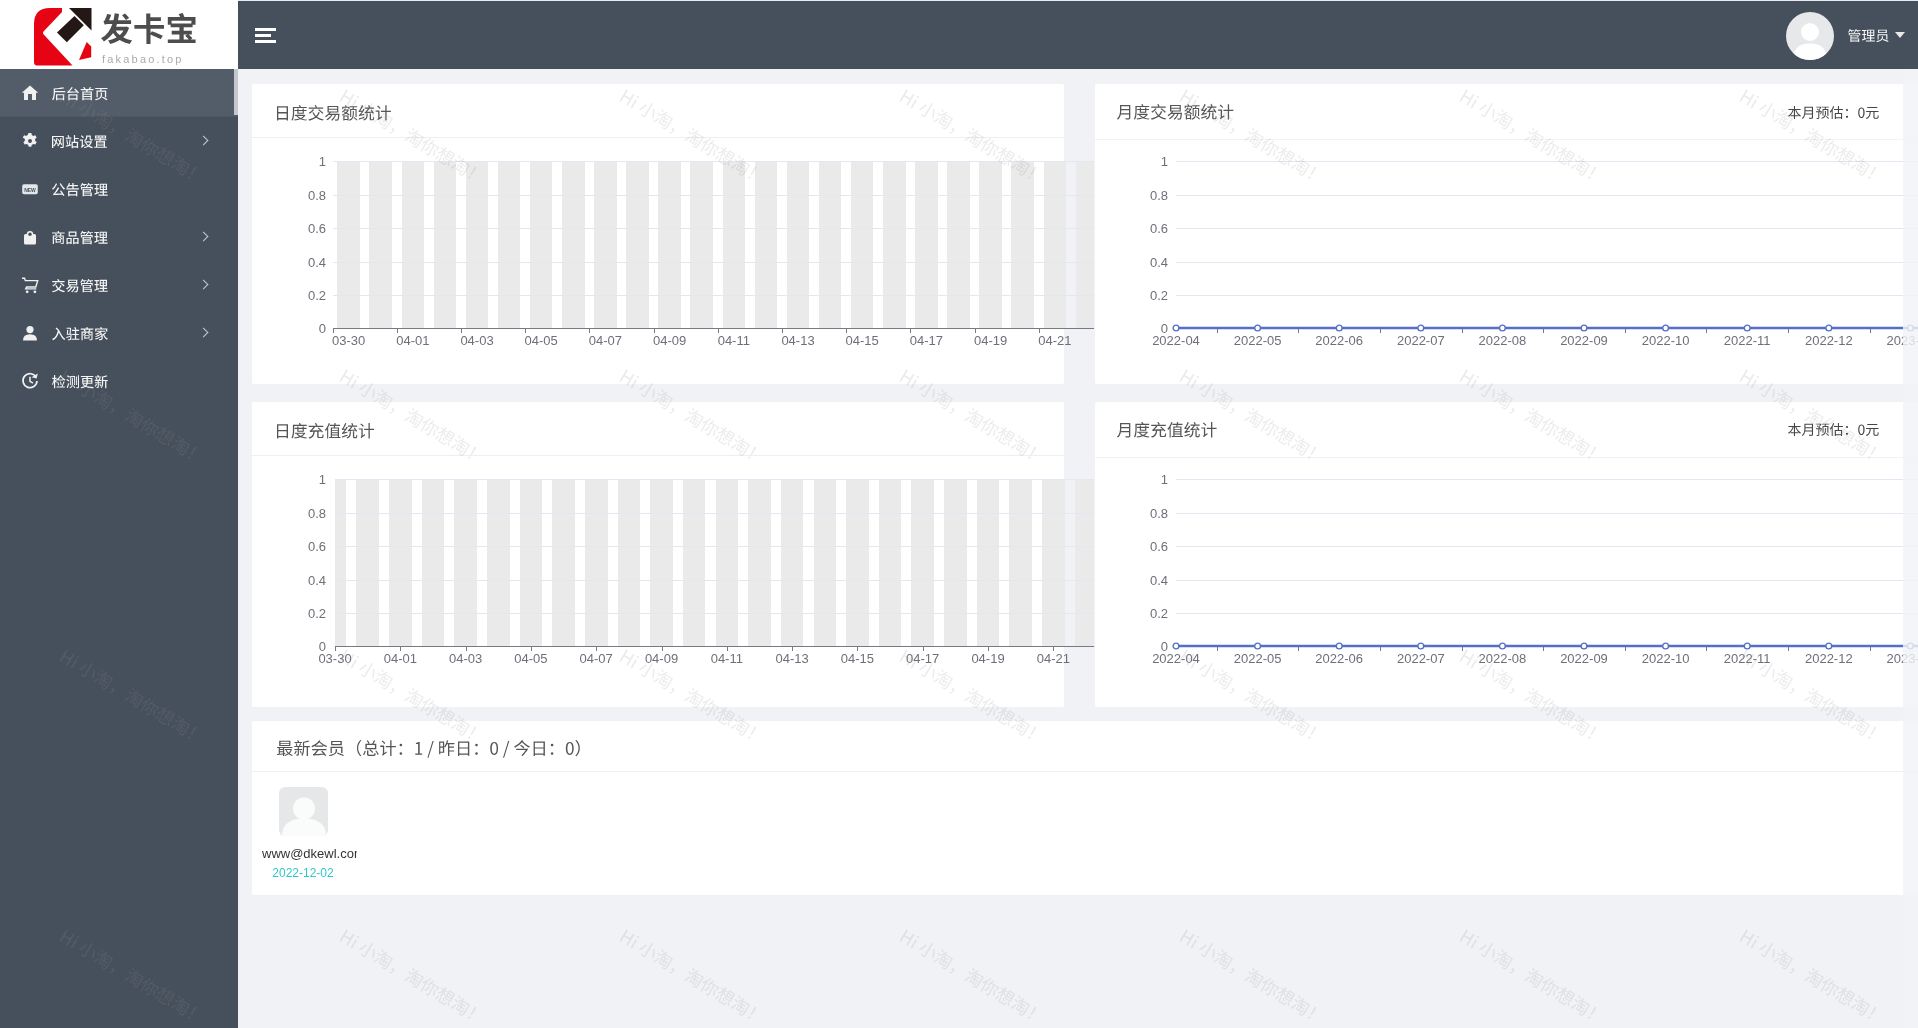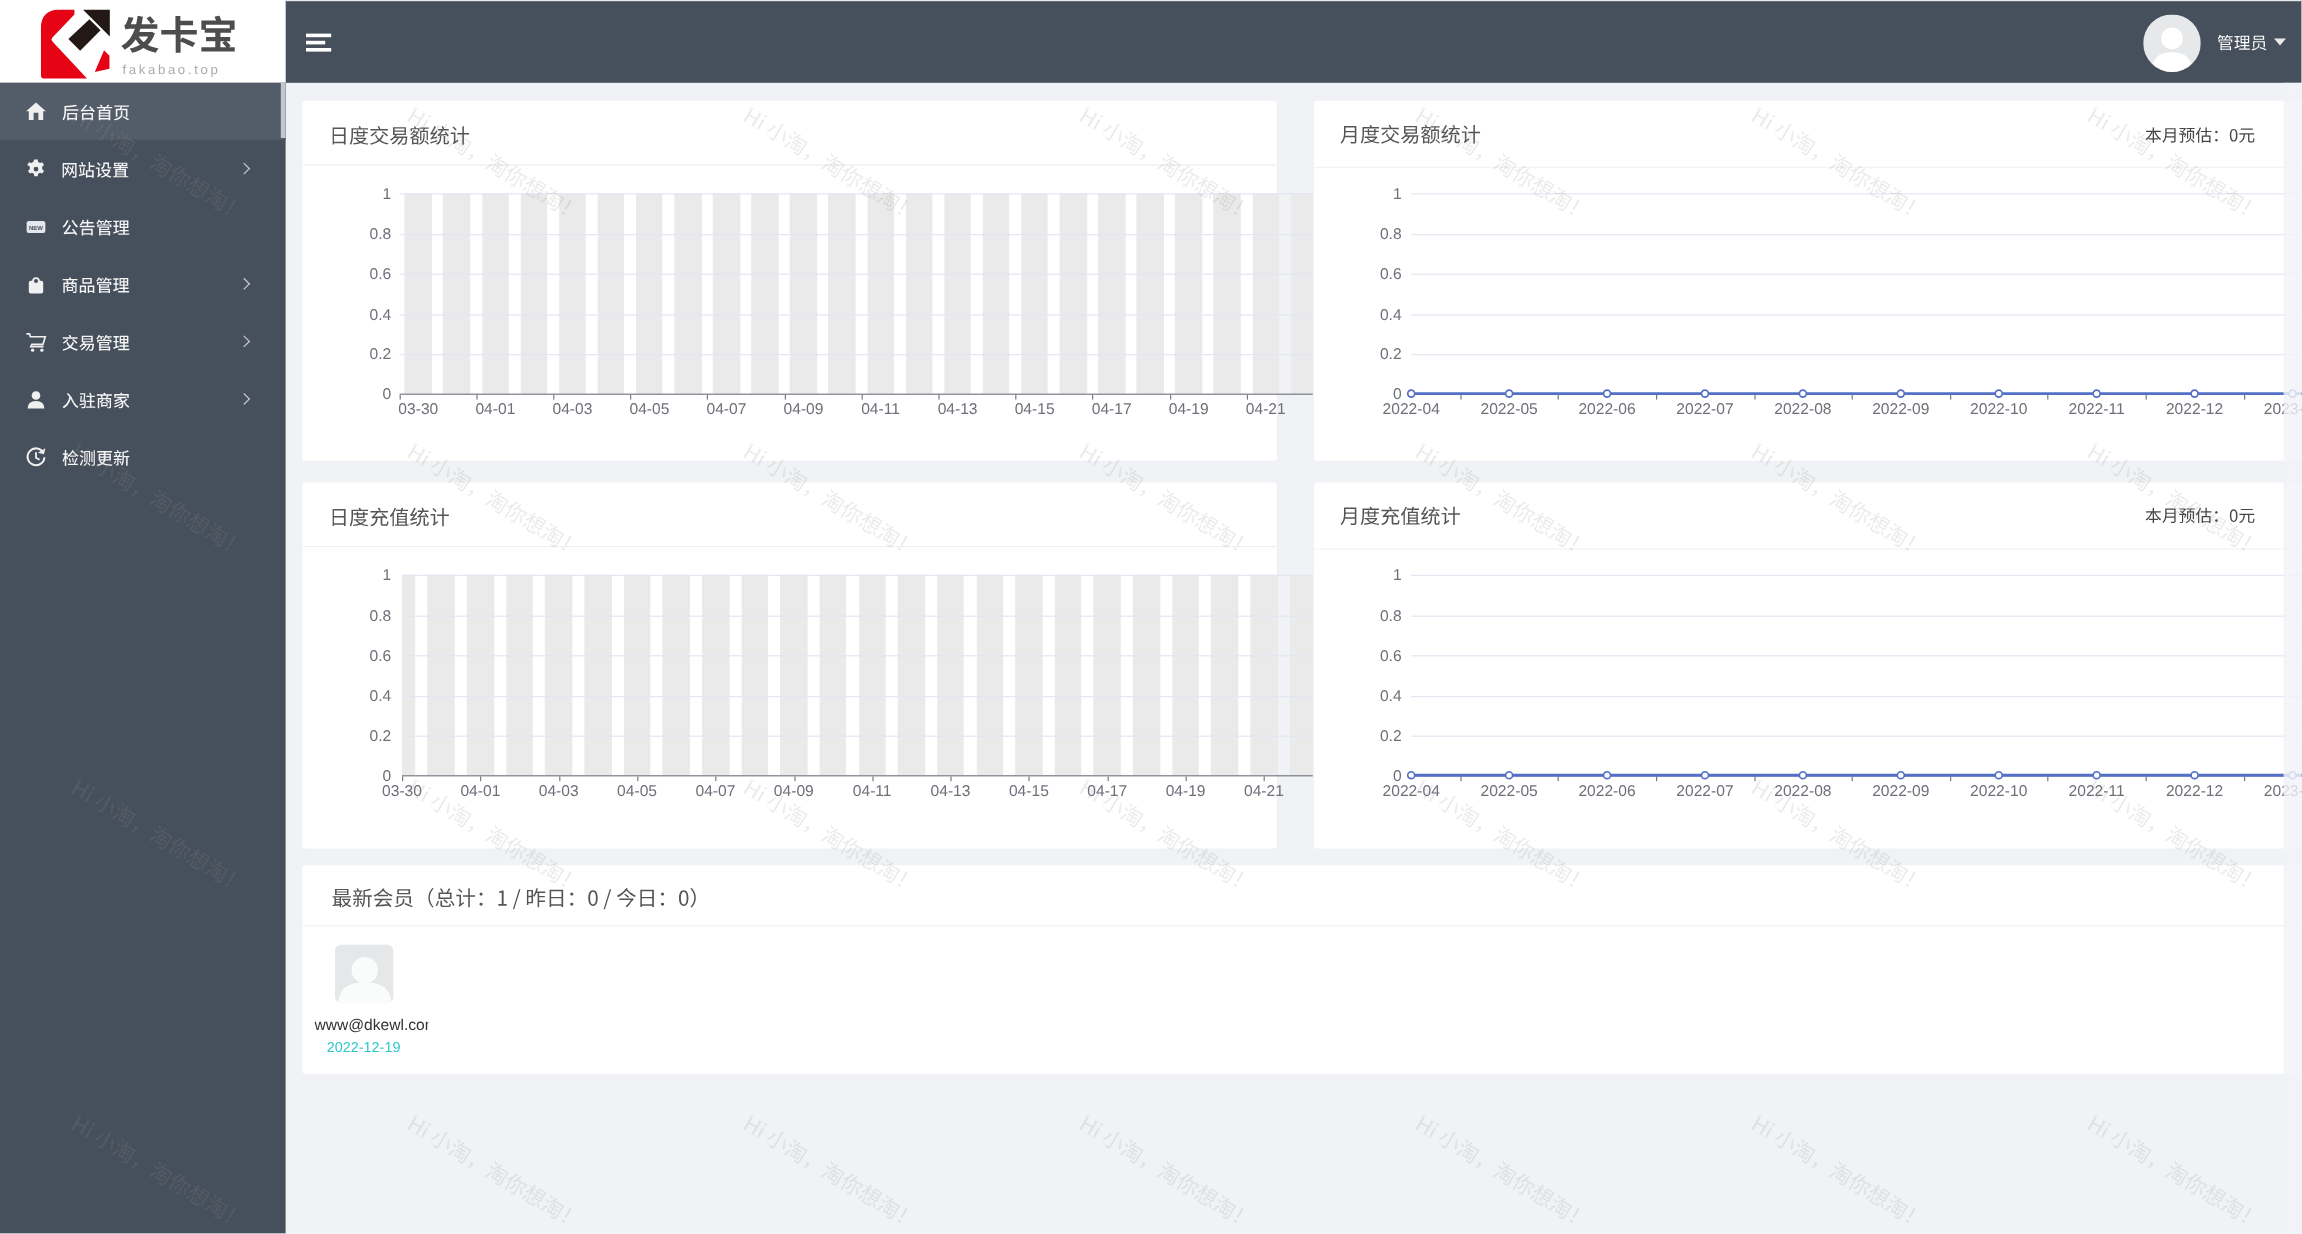--- a/index.html
+++ b/index.html
@@ -350,21 +350,21 @@
         <rect width="49" height="49" rx="6"></rect>
       </clipPath>
     </defs>
 <rect width="49" height="49" rx="6" fill="#e6e7e9"></rect>
 <g fill="#fafbfb" clip-path="url(#mav)">
       <circle cx="25" cy="21.5" r="11"></circle>
       <path d="M3,49 Q3,31.5 25,31.5 Q47,31.5 47,49 Z"></path>
     </g>
 </svg>
 <div class="abs" style="left:262px;top:846px;width:95px;height:15px;overflow:hidden;font-size:13px;color:#333;text-align:left;white-space:nowrap">www@dkewl.com</div>
-<div class="abs" style="left:257px;top:866px;width:92px;font-size:12px;color:#2fc7c9;text-align:center">2022-12-19</div>
+<div class="abs" style="left:257px;top:866px;width:92px;font-size:12px;color:#2fc7c9;text-align:center">2022-12-02</div>
 <svg class="abs" style="left:0;top:0;z-index:40;pointer-events:none" width="1918" height="1028" viewBox="0 0 1918 1028">
 <defs>
       <path id="wmk" d="M1.8 0.0V-13.2H3.5V-7.7H9.6V-13.2H11.3V0.0H9.6V-6.2H3.5V0.0Z M14.8 0.0V-9.8H16.4V0.0ZM15.6 -11.8Q15.1 -11.8 14.8 -12.1Q14.5 -12.4 14.5 -12.9Q14.5 -13.4 14.8 -13.7Q15.1 -13.9 15.6 -13.9Q16.1 -13.9 16.4 -13.7Q16.7 -13.4 16.7 -12.9Q16.7 -12.4 16.4 -12.1Q16.1 -11.8 15.6 -11.8Z M30.4 -14.9H31.9V-0.4Q31.9 0.3 31.7 0.7Q31.5 1 31 1.2Q30.5 1.4 29.6 1.4Q28.8 1.5 27.5 1.4Q27.5 1.3 27.4 1.0Q27.3 0.7 27.2 0.5Q27.1 0.2 26.9 0.0Q27.6 0.1 28.2 0.1Q28.8 0.1 29.3 0.1Q29.7 0.1 29.9 0.1Q30.2 0 30.3 -0.1Q30.4 -0.2 30.4 -0.4ZM34.8 -10.3 36.1 -10.8Q36.9 -9.5 37.6 -8.1Q38.3 -6.6 38.9 -5.2Q39.4 -3.9 39.6 -2.8L38.2 -2.2Q38 -3.3 37.5 -4.6Q37 -6 36.3 -7.5Q35.5 -9 34.8 -10.3ZM25.7 -10.6 27.2 -10.4Q26.9 -9.1 26.5 -7.6Q26 -6.2 25.4 -4.8Q24.8 -3.5 23.9 -2.5Q23.8 -2.6 23.6 -2.7Q23.3 -2.9 23.1 -3.0Q22.9 -3.1 22.7 -3.2Q23.5 -4.2 24.1 -5.4Q24.7 -6.7 25.1 -8.1Q25.5 -9.4 25.7 -10.6Z M47.7 -15.1 49 -14.8Q48.5 -13.6 47.9 -12.4Q47.3 -11.3 46.6 -10.3Q45.9 -9.3 45.2 -8.5Q45 -8.6 44.8 -8.7Q44.6 -8.9 44.4 -9.0Q44.2 -9.2 44 -9.3Q45.2 -10.3 46.1 -11.9Q47.1 -13.5 47.7 -15.1ZM48.2 -10.9 49.4 -10.6Q48.9 -9.5 48.3 -8.5Q47.7 -7.4 47 -6.7Q46.8 -6.8 46.5 -7.0Q46.2 -7.1 46 -7.2Q46.6 -7.9 47.2 -8.9Q47.8 -9.9 48.2 -10.9ZM47.3 -12.4H56.0V-11.2H46.9ZM55.4 -12.4H56.7Q56.7 -12.4 56.7 -12.3Q56.7 -12.2 56.7 -12.0Q56.7 -11.8 56.7 -11.7Q56.7 -8.5 56.6 -6.2Q56.6 -4 56.5 -2.6Q56.4 -1.2 56.2 -0.4Q56.1 0.3 55.9 0.6Q55.6 1 55.3 1.2Q54.9 1.3 54.5 1.4Q54 1.4 53.3 1.4Q52.5 1.4 51.7 1.4Q51.7 1.1 51.6 0.7Q51.5 0.4 51.3 0.1Q52.2 0.2 52.9 0.2Q53.6 0.2 54 0.2Q54.2 0.2 54.4 0.2Q54.5 0.1 54.7 -0.1Q54.9 -0.3 55 -1.0Q55.1 -1.8 55.2 -3.2Q55.3 -4.6 55.3 -6.8Q55.4 -9 55.4 -12.1ZM47.9 -9.3H53.6V-8.2H47.9ZM45.6 -6.4H54.4V-5.3H45.6ZM49.4 -8.7H50.6V-1.7H49.4ZM46.5 -4.5H47.6V-2.2H52.5V-4.5H53.7V-1.1H46.5ZM41.7 -13.9 42.6 -14.9Q43.1 -14.6 43.6 -14.4Q44.1 -14.1 44.6 -13.8Q45.1 -13.5 45.4 -13.3L44.6 -12.2Q44.3 -12.5 43.8 -12.8Q43.3 -13.1 42.8 -13.4Q42.2 -13.7 41.7 -13.9ZM40.7 -9 41.5 -10.0Q42 -9.8 42.5 -9.5Q43 -9.3 43.5 -9.0Q44 -8.7 44.3 -8.5L43.5 -7.4Q43.2 -7.7 42.7 -8.0Q42.2 -8.2 41.7 -8.5Q41.2 -8.8 40.7 -9.0ZM41.3 0.2Q41.6 -0.5 42.1 -1.5Q42.6 -2.4 43 -3.5Q43.5 -4.6 43.9 -5.6L44.9 -4.7Q44.6 -3.8 44.2 -2.8Q43.8 -1.8 43.3 -0.8Q42.9 0.2 42.5 1.0Z M60.9 1.9 60.5 1.0Q61.6 0.5 62.2 -0.2Q62.8 -0.9 62.8 -1.9L62.5 -3.4L63.4 -2.1Q63.2 -1.8 63 -1.7Q62.7 -1.7 62.5 -1.7Q61.9 -1.7 61.5 -2.0Q61.1 -2.3 61.1 -2.9Q61.1 -3.6 61.5 -3.9Q61.9 -4.2 62.5 -4.2Q63.2 -4.2 63.6 -3.7Q64 -3.1 64 -2.2Q64 -0.7 63.2 0.4Q62.3 1.4 60.9 1.9Z M83.7 -15.1 85 -14.8Q84.5 -13.6 83.9 -12.4Q83.3 -11.3 82.6 -10.3Q81.9 -9.3 81.2 -8.5Q81 -8.6 80.8 -8.7Q80.6 -8.9 80.4 -9.0Q80.2 -9.2 80 -9.3Q81.2 -10.3 82.1 -11.9Q83.1 -13.5 83.7 -15.1ZM84.2 -10.9 85.4 -10.6Q84.9 -9.5 84.3 -8.5Q83.7 -7.4 83 -6.7Q82.8 -6.8 82.5 -7.0Q82.2 -7.1 82 -7.2Q82.6 -7.9 83.2 -8.9Q83.8 -9.9 84.2 -10.9ZM83.3 -12.4H92.0V-11.2H82.9ZM91.4 -12.4H92.7Q92.7 -12.4 92.7 -12.3Q92.7 -12.2 92.7 -12.0Q92.7 -11.8 92.7 -11.7Q92.7 -8.5 92.6 -6.2Q92.6 -4 92.5 -2.6Q92.4 -1.2 92.2 -0.4Q92.1 0.3 91.9 0.6Q91.6 1 91.3 1.2Q90.9 1.3 90.5 1.4Q90 1.4 89.3 1.4Q88.5 1.4 87.7 1.4Q87.7 1.1 87.6 0.7Q87.5 0.4 87.3 0.1Q88.2 0.2 88.9 0.2Q89.6 0.2 90 0.2Q90.2 0.2 90.4 0.2Q90.5 0.1 90.7 -0.1Q90.9 -0.3 91 -1.0Q91.1 -1.8 91.2 -3.2Q91.3 -4.6 91.3 -6.8Q91.4 -9 91.4 -12.1ZM83.9 -9.3H89.6V-8.2H83.9ZM81.6 -6.4H90.4V-5.3H81.6ZM85.4 -8.7H86.6V-1.7H85.4ZM82.5 -4.5H83.6V-2.2H88.5V-4.5H89.7V-1.1H82.5ZM77.7 -13.9 78.6 -14.9Q79.1 -14.6 79.6 -14.4Q80.1 -14.1 80.6 -13.8Q81.1 -13.5 81.4 -13.3L80.6 -12.2Q80.3 -12.5 79.8 -12.8Q79.3 -13.1 78.8 -13.4Q78.2 -13.7 77.7 -13.9ZM76.7 -9 77.5 -10.0Q78 -9.8 78.5 -9.5Q79 -9.3 79.5 -9.0Q80 -8.7 80.3 -8.5L79.5 -7.4Q79.2 -7.7 78.7 -8.0Q78.2 -8.2 77.7 -8.5Q77.2 -8.8 76.7 -9.0ZM77.3 0.2Q77.6 -0.5 78.1 -1.5Q78.6 -2.4 79 -3.5Q79.5 -4.6 79.9 -5.6L80.9 -4.7Q80.6 -3.8 80.2 -2.8Q79.8 -1.8 79.3 -0.8Q78.9 0.2 78.5 1.0Z M102.5 -15 103.8 -14.7Q103.4 -13.3 103 -11.9Q102.5 -10.6 101.9 -9.4Q101.3 -8.2 100.6 -7.3Q100.5 -7.4 100.3 -7.5Q100.1 -7.7 99.9 -7.9Q99.7 -8 99.5 -8.1Q100.2 -9 100.7 -10.1Q101.3 -11.2 101.7 -12.5Q102.2 -13.7 102.5 -15.0ZM102.2 -7.4 103.5 -7.1Q103.2 -6 102.8 -4.8Q102.4 -3.7 101.9 -2.7Q101.4 -1.7 100.8 -1.0Q100.7 -1.1 100.5 -1.2Q100.3 -1.4 100.1 -1.5Q99.8 -1.6 99.7 -1.7Q100.5 -2.8 101.2 -4.3Q101.8 -5.8 102.2 -7.4ZM102.3 -11.6H110.4V-10.4H101.8ZM105.1 -11.1H106.4V-0.2Q106.4 0.4 106.3 0.7Q106.2 1 105.8 1.2Q105.4 1.3 104.8 1.4Q104.2 1.5 103.4 1.5Q103.3 1.2 103.2 0.8Q103.1 0.4 102.9 0.1Q103.5 0.1 104.1 0.1Q104.6 0.1 104.8 0.1Q105 0.1 105 0.0Q105.1 -0 105.1 -0.2ZM107.7 -7.1 108.9 -7.5Q109.5 -6.6 109.9 -5.5Q110.4 -4.4 110.7 -3.4Q111.1 -2.3 111.2 -1.5L109.9 -1.1Q109.8 -1.9 109.4 -2.9Q109.1 -4 108.7 -5.1Q108.2 -6.2 107.7 -7.1ZM110 -11.6H110.2L110.4 -11.7L111.4 -11.5Q111.2 -10.5 111 -9.4Q110.7 -8.4 110.6 -7.6L109.4 -7.9Q109.5 -8.3 109.6 -8.9Q109.7 -9.5 109.8 -10.2Q109.9 -10.9 110 -11.5ZM98.8 -15.1 100.1 -14.7Q99.5 -13.1 98.7 -11.7Q97.9 -10.2 97 -8.9Q96.1 -7.5 95.1 -6.5Q95.1 -6.7 94.9 -6.9Q94.8 -7.2 94.7 -7.5Q94.5 -7.7 94.4 -7.9Q95.3 -8.8 96.1 -9.9Q96.9 -11 97.6 -12.4Q98.3 -13.7 98.8 -15.1ZM97 -10.4 98.2 -11.7 98.3 -11.7V1.4H97.0Z M117.2 -3.6H118.5V-0.7Q118.5 -0.4 118.7 -0.3Q119 -0.2 119.7 -0.2Q119.9 -0.2 120.4 -0.2Q120.9 -0.2 121.5 -0.2Q122 -0.2 122.6 -0.2Q123.1 -0.2 123.3 -0.2Q123.8 -0.2 124 -0.3Q124.2 -0.4 124.3 -0.9Q124.4 -1.3 124.4 -2.3Q124.6 -2.1 124.8 -2.0Q125 -1.9 125.2 -1.9Q125.5 -1.8 125.6 -1.8Q125.6 -0.6 125.4 -0.0Q125.1 0.6 124.7 0.8Q124.2 1.1 123.4 1.1Q123.3 1.1 122.9 1.1Q122.5 1.1 122 1.1Q121.5 1.1 121 1.1Q120.5 1.1 120.2 1.1Q119.8 1.1 119.7 1.1Q118.7 1.1 118.1 0.9Q117.6 0.8 117.4 0.4Q117.2 -0 117.2 -0.7ZM119.5 -4.2 120.5 -4.9Q120.9 -4.5 121.4 -4.1Q121.9 -3.6 122.3 -3.2Q122.7 -2.7 123 -2.4L122 -1.5Q121.7 -1.9 121.3 -2.4Q120.9 -2.8 120.4 -3.3Q120 -3.8 119.5 -4.2ZM125.9 -3.6 127.1 -4.1Q127.5 -3.6 127.9 -2.9Q128.3 -2.2 128.6 -1.6Q129 -1 129.2 -0.5L128 0.1Q127.8 -0.4 127.4 -1.0Q127.1 -1.7 126.7 -2.3Q126.3 -3 125.9 -3.6ZM114.6 -3.8 115.8 -3.3Q115.6 -2.7 115.4 -2.0Q115.1 -1.3 114.8 -0.7Q114.5 -0 114.1 0.5L112.9 -0.1Q113.3 -0.6 113.6 -1.2Q113.9 -1.9 114.2 -2.5Q114.5 -3.2 114.6 -3.8ZM113.1 -12.4H120.5V-11.3H113.1ZM116.4 -15.1H117.7V-4.6H116.4ZM116.3 -11.7 117.3 -11.4Q116.9 -10.3 116.3 -9.2Q115.7 -8.1 115 -7.2Q114.3 -6.3 113.6 -5.6Q113.4 -5.9 113.1 -6.2Q112.9 -6.4 112.7 -6.6Q113.4 -7.1 114.1 -7.9Q114.8 -8.8 115.4 -9.7Q115.9 -10.7 116.3 -11.7ZM117.5 -10.3Q117.8 -10.2 118.2 -9.9Q118.6 -9.6 119.1 -9.2Q119.6 -8.8 120.1 -8.5Q120.5 -8.2 120.7 -8.1L119.9 -7.0Q119.7 -7.2 119.3 -7.6Q118.9 -7.9 118.4 -8.3Q117.9 -8.7 117.5 -9.1Q117.1 -9.4 116.8 -9.6ZM122.6 -10.3V-8.6H127.1V-10.3ZM122.6 -7.6V-5.9H127.1V-7.6ZM122.6 -13.1V-11.4H127.1V-13.1ZM121.3 -14.2H128.3V-4.8H121.3Z M137.7 -15.1 139 -14.8Q138.5 -13.6 137.9 -12.4Q137.3 -11.3 136.6 -10.3Q135.9 -9.3 135.2 -8.5Q135 -8.6 134.8 -8.7Q134.6 -8.9 134.4 -9.0Q134.2 -9.2 134 -9.3Q135.2 -10.3 136.1 -11.9Q137.1 -13.5 137.7 -15.1ZM138.2 -10.9 139.4 -10.6Q138.9 -9.5 138.3 -8.5Q137.7 -7.4 137 -6.7Q136.8 -6.8 136.5 -7.0Q136.2 -7.1 136 -7.2Q136.6 -7.9 137.2 -8.9Q137.8 -9.9 138.2 -10.9ZM137.3 -12.4H146.0V-11.2H136.9ZM145.4 -12.4H146.7Q146.7 -12.4 146.7 -12.3Q146.7 -12.2 146.7 -12.0Q146.7 -11.8 146.7 -11.7Q146.7 -8.5 146.6 -6.2Q146.6 -4 146.5 -2.6Q146.4 -1.2 146.2 -0.4Q146.1 0.3 145.9 0.6Q145.6 1 145.3 1.2Q144.9 1.3 144.5 1.4Q144 1.4 143.3 1.4Q142.5 1.4 141.7 1.4Q141.7 1.1 141.6 0.7Q141.5 0.4 141.3 0.1Q142.2 0.2 142.9 0.2Q143.6 0.2 144 0.2Q144.2 0.2 144.4 0.2Q144.5 0.1 144.7 -0.1Q144.9 -0.3 145 -1.0Q145.1 -1.8 145.2 -3.2Q145.3 -4.6 145.3 -6.8Q145.4 -9 145.4 -12.1ZM137.9 -9.3H143.6V-8.2H137.9ZM135.6 -6.4H144.4V-5.3H135.6ZM139.4 -8.7H140.6V-1.7H139.4ZM136.5 -4.5H137.6V-2.2H142.5V-4.5H143.7V-1.1H136.5ZM131.7 -13.9 132.6 -14.9Q133.1 -14.6 133.6 -14.4Q134.1 -14.1 134.6 -13.8Q135.1 -13.5 135.4 -13.3L134.6 -12.2Q134.3 -12.5 133.8 -12.8Q133.3 -13.1 132.8 -13.4Q132.2 -13.7 131.7 -13.9ZM130.7 -9 131.5 -10.0Q132 -9.8 132.5 -9.5Q133 -9.3 133.5 -9.0Q134 -8.7 134.3 -8.5L133.5 -7.4Q133.2 -7.7 132.7 -8.0Q132.2 -8.2 131.7 -8.5Q131.2 -8.8 130.7 -9.0ZM131.3 0.2Q131.6 -0.5 132.1 -1.5Q132.6 -2.4 133 -3.5Q133.5 -4.6 133.9 -5.6L134.9 -4.7Q134.6 -3.8 134.2 -2.8Q133.8 -1.8 133.3 -0.8Q132.9 0.2 132.5 1.0Z M152 -4.3 151.6 -11.3 151.6 -13.5H153.6L153.5 -11.3L153.2 -4.3ZM152.6 0.1Q152.1 0.1 151.8 -0.2Q151.4 -0.6 151.4 -1.1Q151.4 -1.6 151.8 -2.0Q152.1 -2.3 152.6 -2.3Q153.1 -2.3 153.4 -2.0Q153.7 -1.6 153.7 -1.1Q153.7 -0.6 153.4 -0.2Q153.1 0.1 152.6 0.1Z" fill="#8e8e8e" fill-opacity="0.18"></path>
     </defs>
 <use href="#wmk" transform="translate(58,100) rotate(31)"></use>
     <use href="#wmk" transform="translate(58,380) rotate(31)"></use>
     <use href="#wmk" transform="translate(58,660) rotate(31)"></use>
     <use href="#wmk" transform="translate(58,940) rotate(31)"></use>
     <use href="#wmk" transform="translate(338,100) rotate(31)"></use>
     <use href="#wmk" transform="translate(338,380) rotate(31)"></use>

